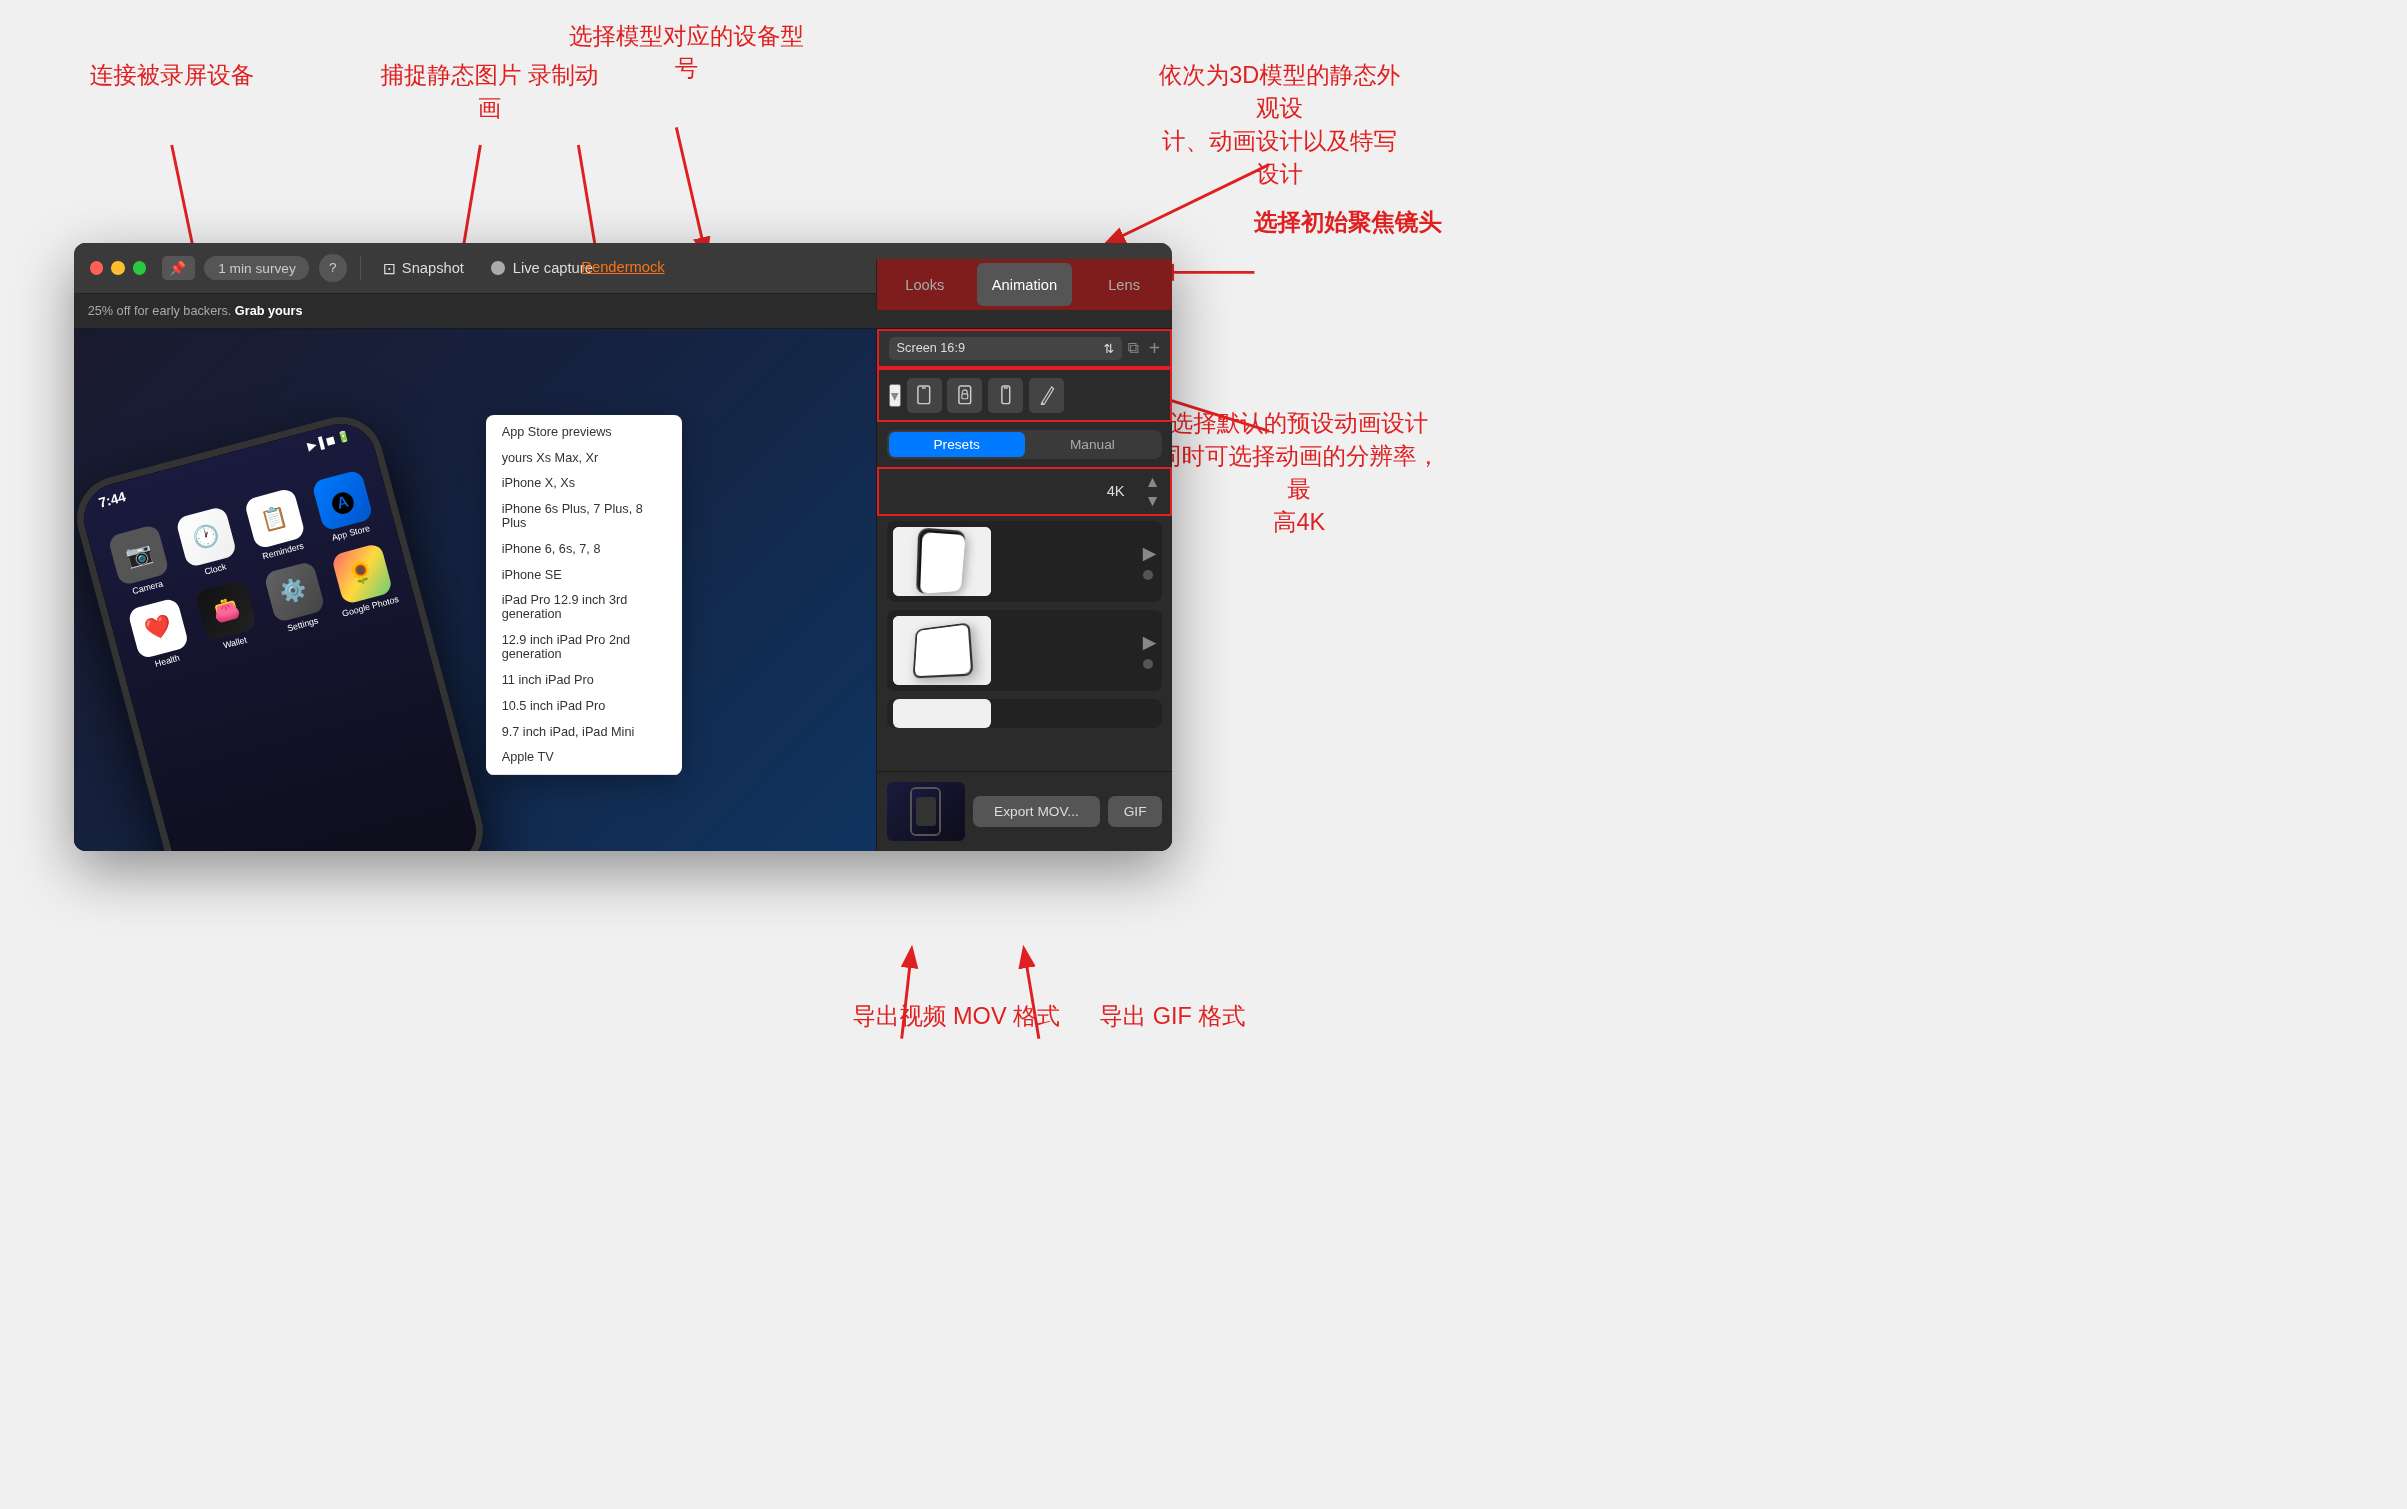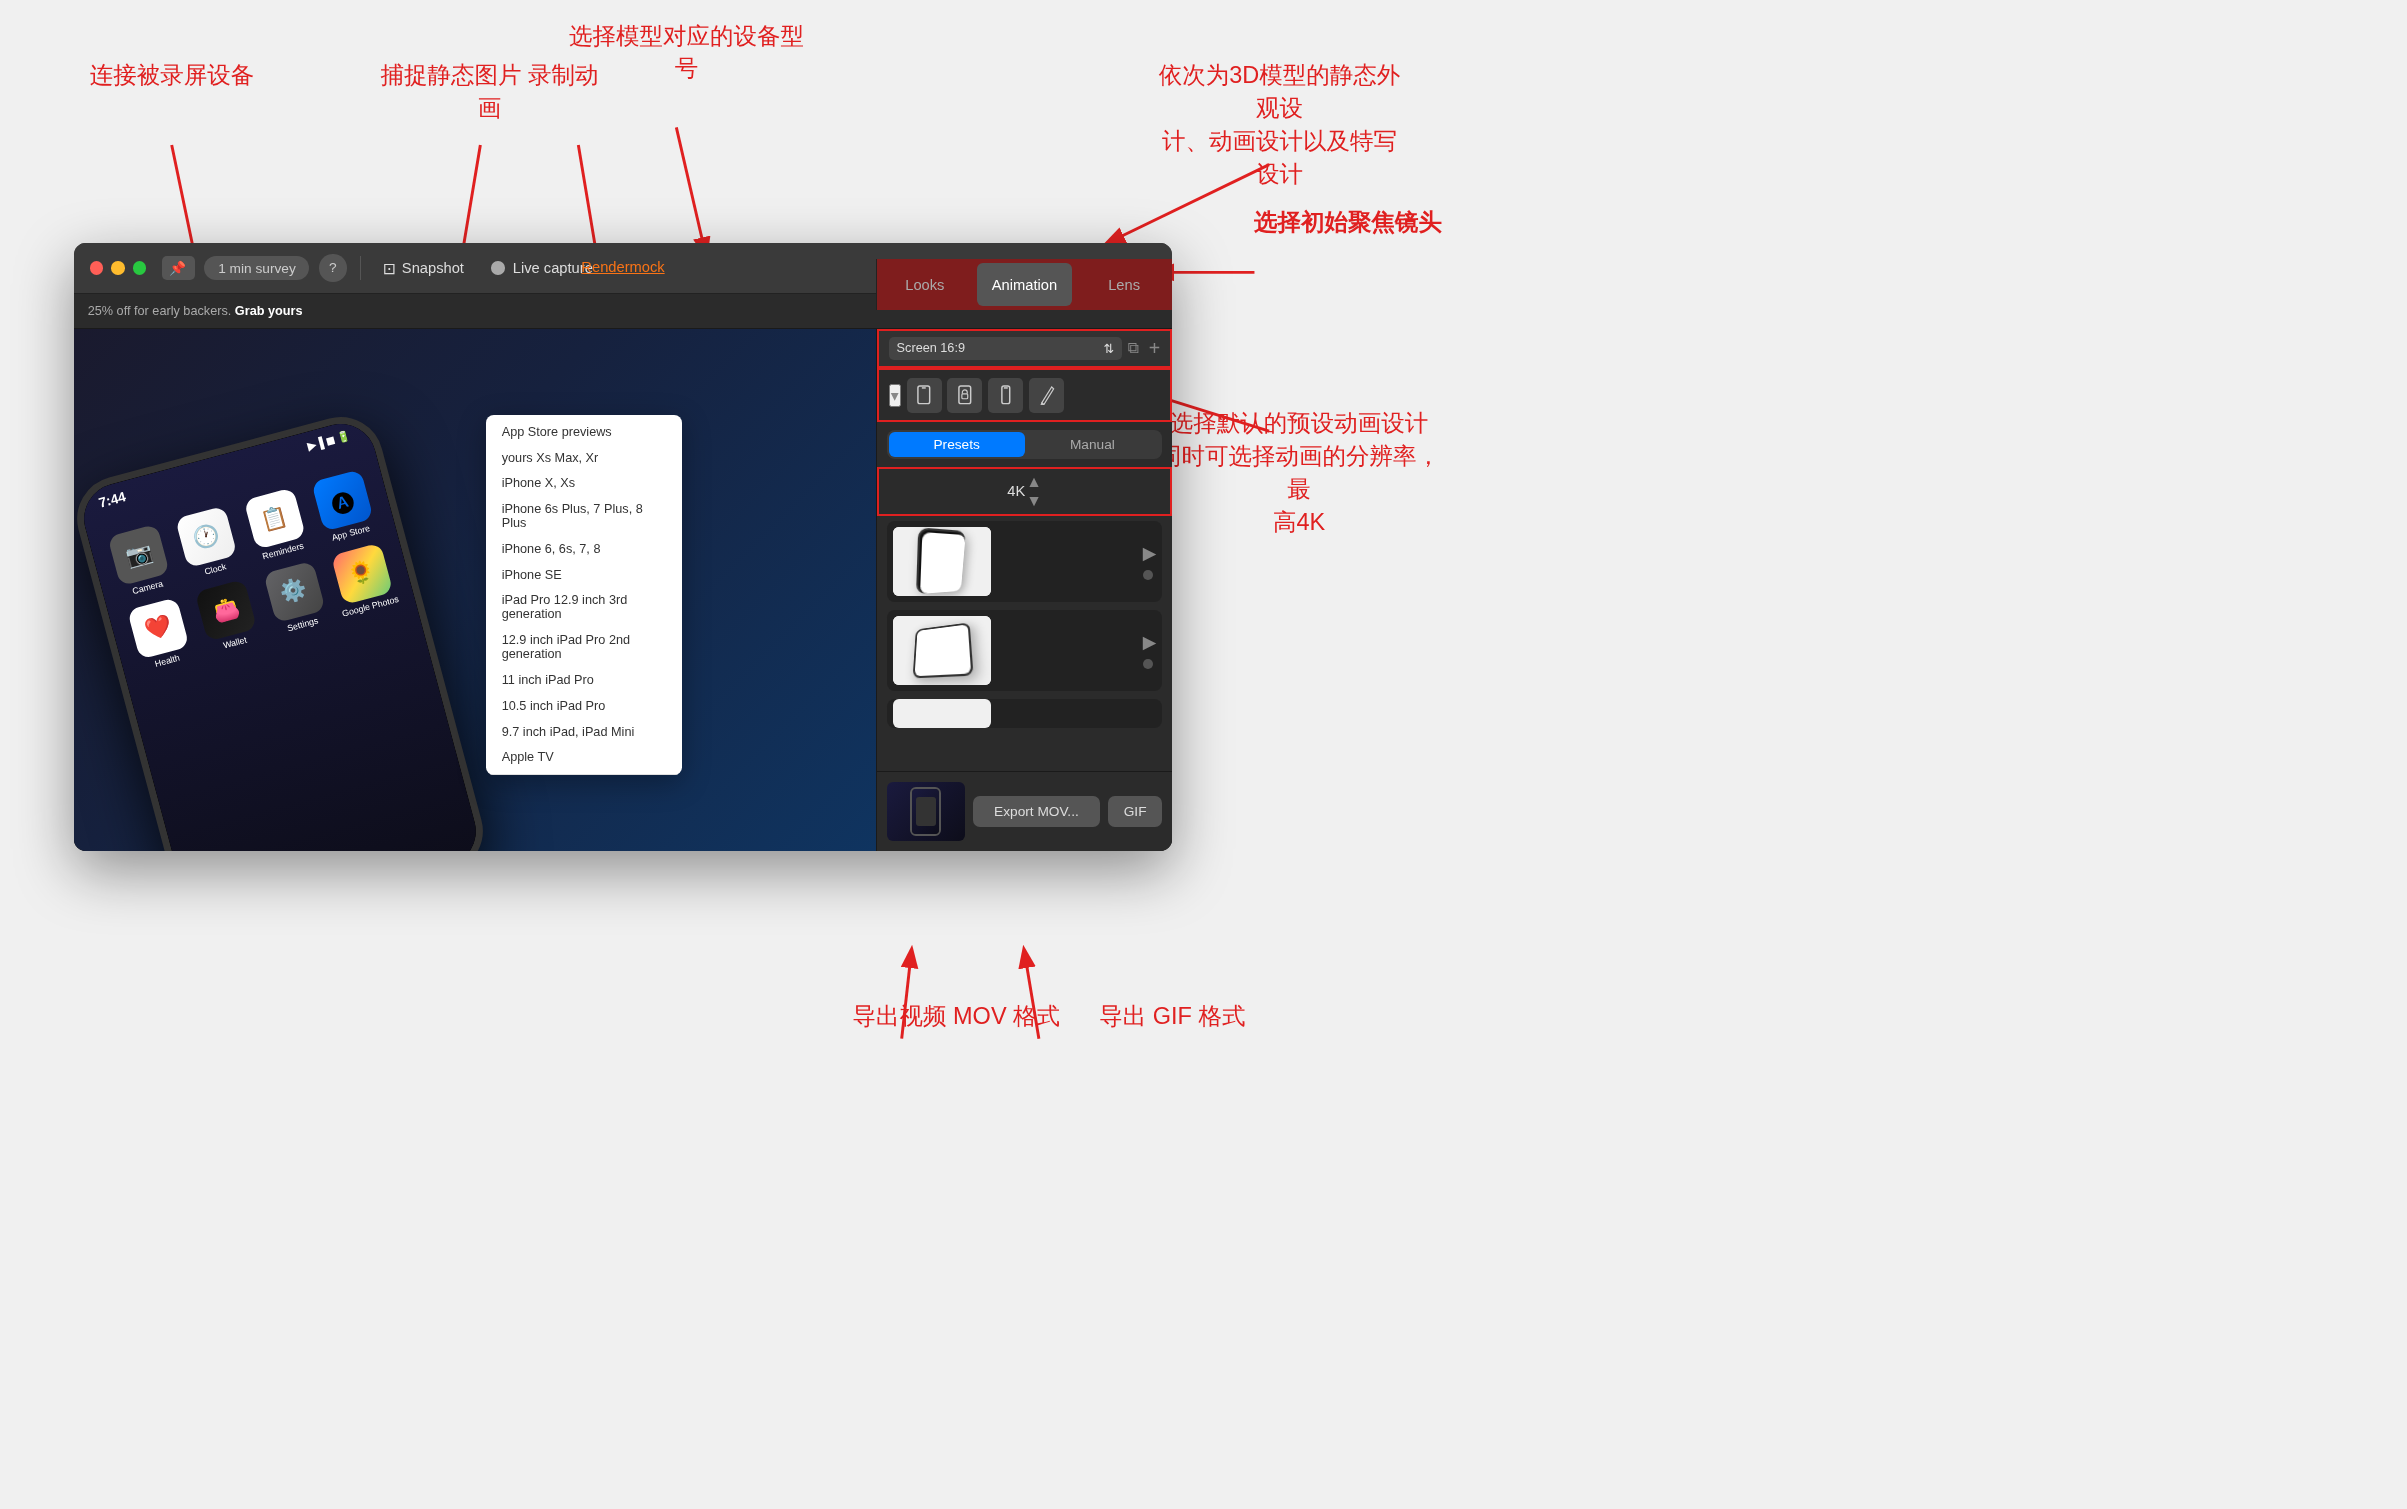--- a/index.html
+++ b/index.html
@@ -374,23 +374,23 @@
     }
     .preset-tab.inactive {
       background: none;
       color: #aaa;
     }
 
     
     .resolution-row {
       display: flex;
       align-items: center;
-      justify-content: center;
+      justify-content: flex-end;
       padding: 3.9px 9.8px;
-      gap: 1px;
+      gap: 20px;
       color: #ddd;
       font-size: 13.7px;
     }
     .res-stepper {
       background: none;
       border: none;
       color: #888;
       font-size: 15.7px;
       cursor: pointer;
     }

